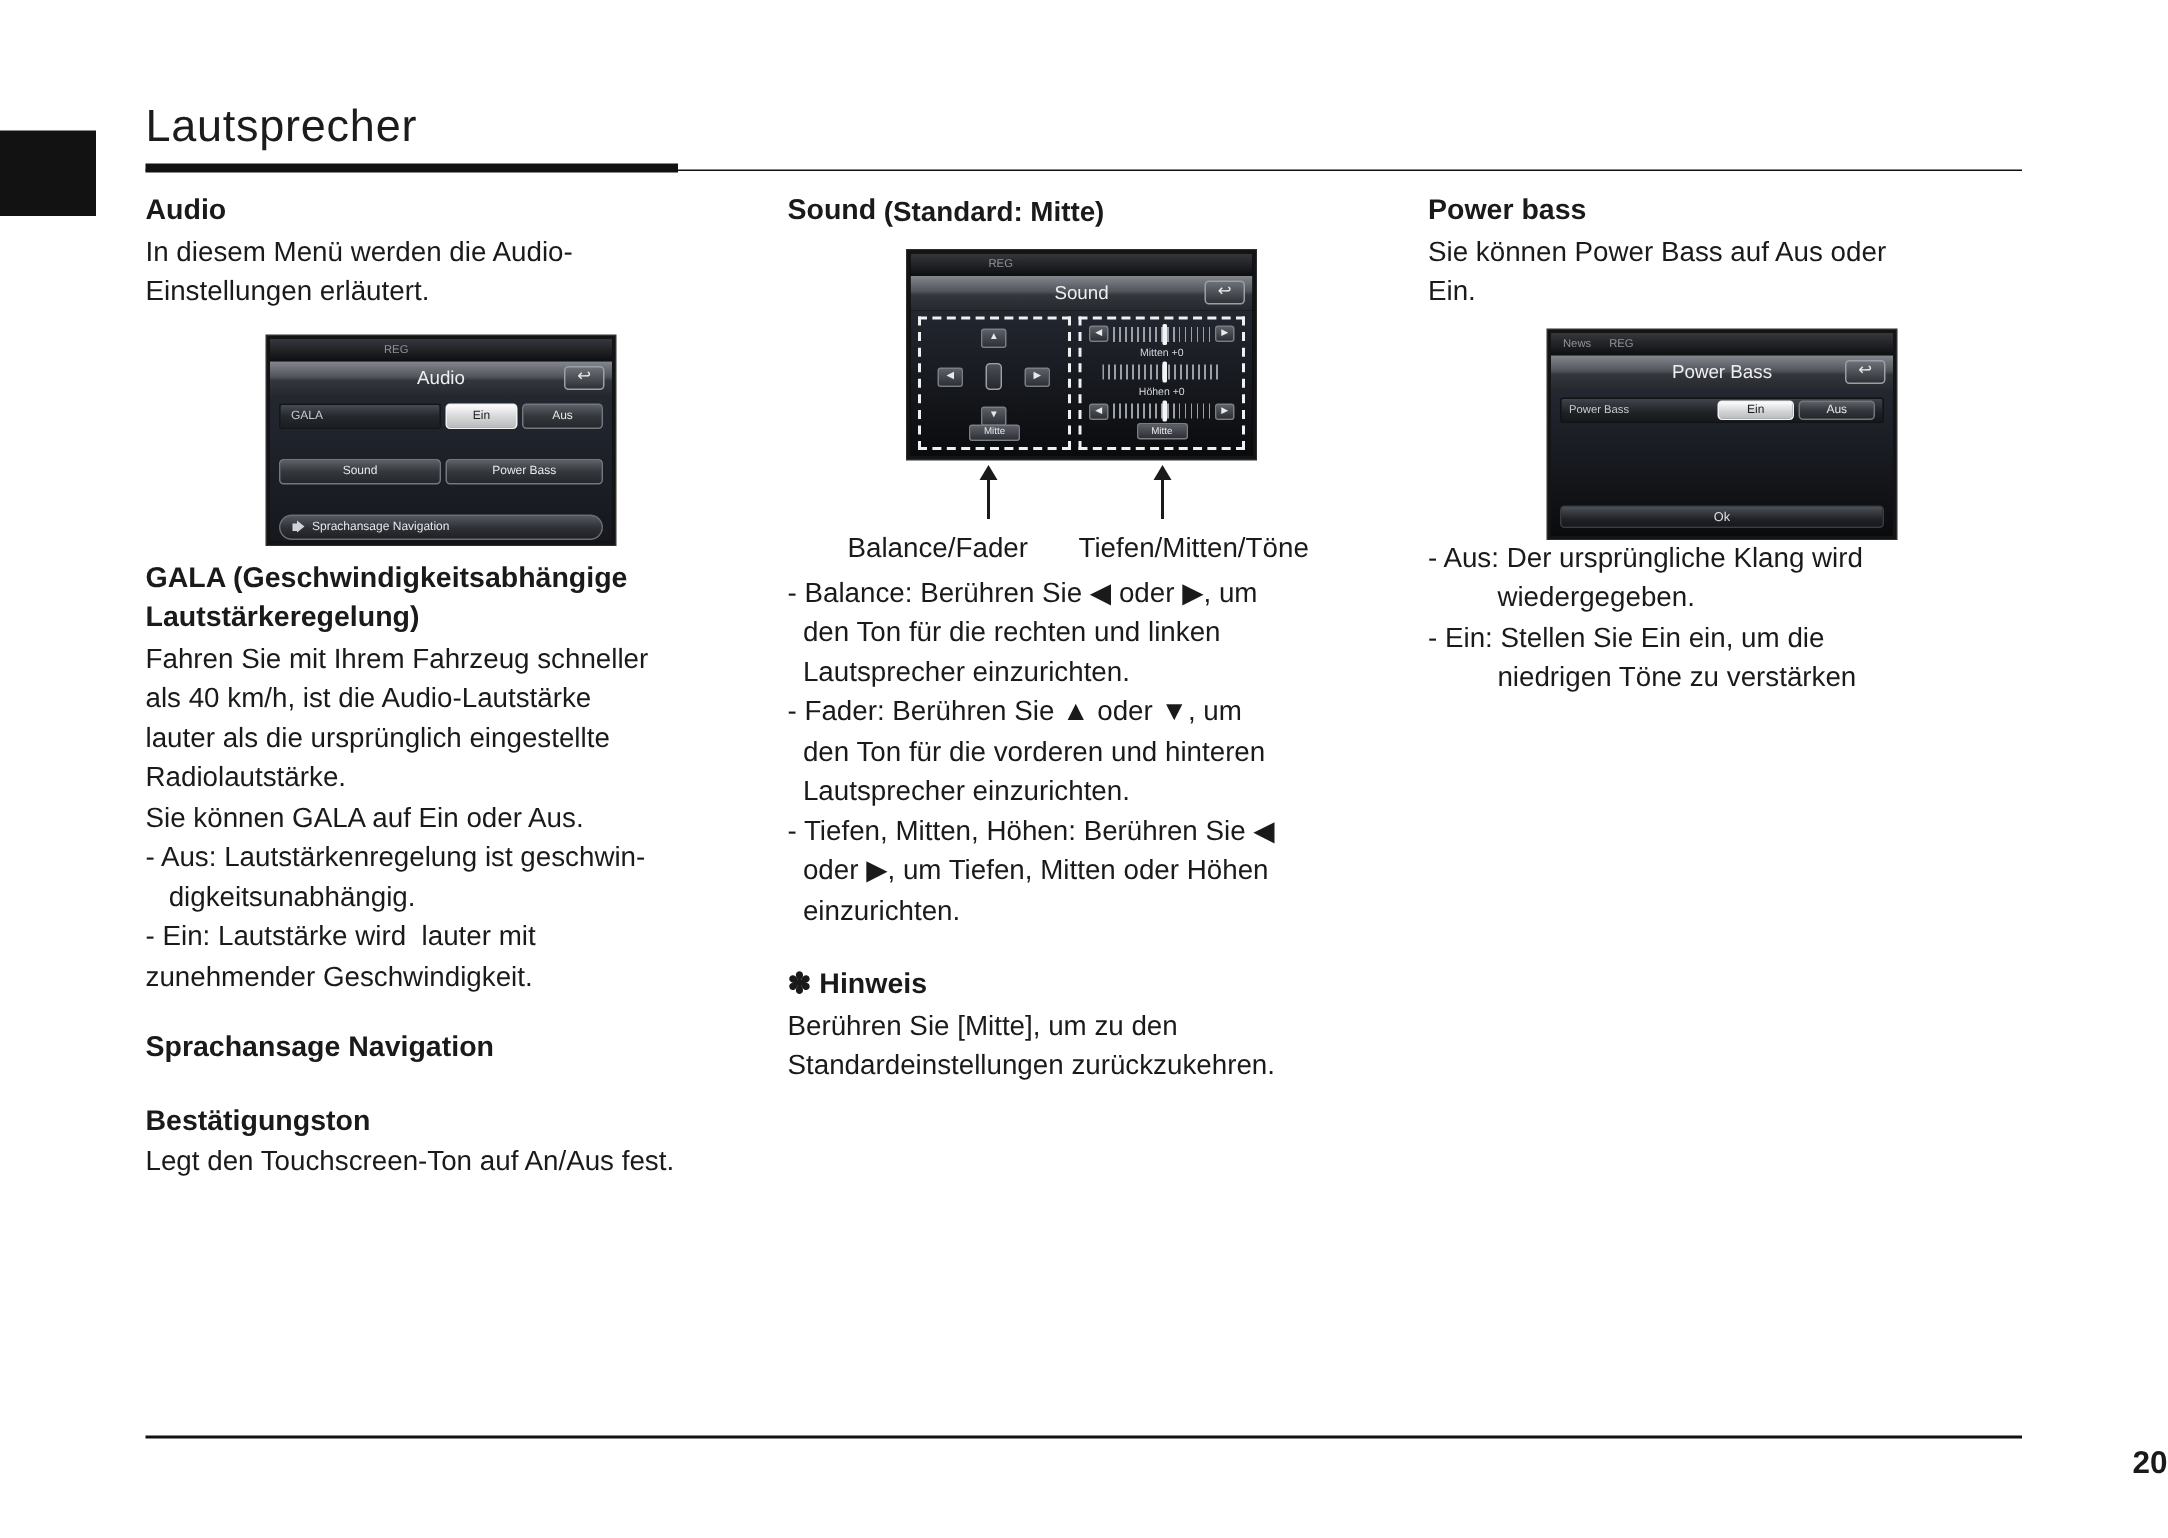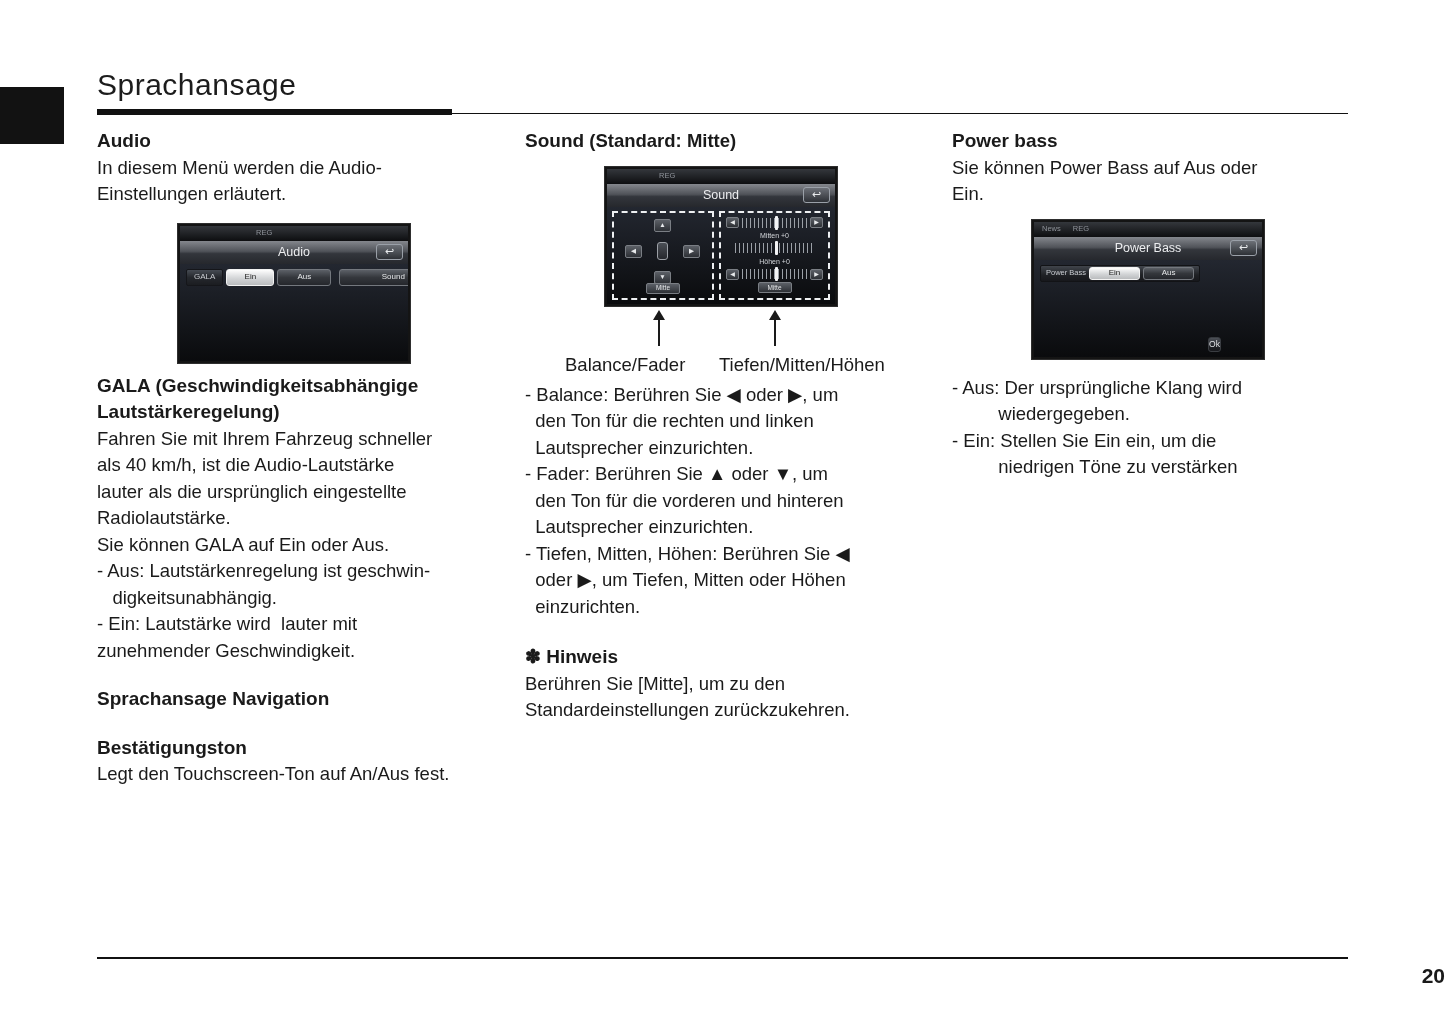--- a/index.html
+++ b/index.html
@@ -33,21 +33,21 @@
   .st-audio { padding-left:76px; }
   .st-sound { padding-left:52px; }
   .st-pb { padding-left:8px; }
   .shot-titlebar { height:23px; flex:0 0 auto; position:relative;
                    background:linear-gradient(180deg,#84878d 0%,#505359 45%,#33363c 55%,#26282d 100%);
                    color:#edeef0; font-size:12.5px; display:flex; align-items:center; justify-content:center; }
   .back-btn { position:absolute; right:5px; top:3.5px; width:27px; height:16px; border-radius:3px;
               background:linear-gradient(#6c7077,#2e3136); border:1px solid #9aa0a8;
               color:#e8eaec; font-size:11px; line-height:13px; text-align:center; }
   .shot-body { flex:1; background:linear-gradient(180deg,#232730,#0a0b0d);
-               padding:5px 6px; display:flex; flex-direction:row; gap:8px; }
+               padding:5px 6px; display:flex; flex-direction:column; gap:20px; }
   .srow { display:flex; gap:3px; height:17px; flex:0 0 auto; }
   .splate { flex:1; background:linear-gradient(#464b53,#25282d 50%,#1b1d21); border:1px solid #15161a;
             border-radius:2px; color:#c9ccd1; font-size:8px; display:flex; align-items:center; padding:0 7px; }
   .sbtn { background:linear-gradient(#5c6067,#34373c 50%,#25272c); border:1px solid #74787e; border-radius:3px;
           color:#e6e8ea; font-size:8px; display:flex; align-items:center; justify-content:center; }
   .sbtn.sel { background:linear-gradient(#fdfdfd,#d3d5d7 55%,#babcbe); border-color:#f2f2f2; color:#1d1d1d; }
   .w48 { width:48px; } .w54 { width:54px; } .w108 { width:108px; } .grow { flex:1; }
   .pill { flex:1; display:flex; align-items:center; gap:5px; padding:0 8px;
           background:linear-gradient(#54585f,#2c2f34 55%,#1f2125); border:1px solid #6a6e74;
           border-radius:9px; color:#e6e8ea; font-size:8px; }
@@ -101,21 +101,21 @@
   .pb-label { flex:1; font-size:7.5px; color:#c9ccd1; }
   .pb-row .sbtn { width:51px; height:13px; }
 
   .footer-rule { position:absolute; left:97px; top:957px; width:1251px; border-top:2px solid #111; }
   .page-number { position:absolute; left:0; right:0; top:964px; text-align:right; font-size:21px; font-weight:bold; }
 </style>
 </head>
 <body>
 
 <div class="chapter-tab"></div>
-<div class="page-title">Sprachansage</div>
+<div class="page-title">Lautsprecher</div>
 <div class="title-rule">
   <div class="title-rule-thick"></div>
 </div>
 
 <div class="col col1">
   <div class="h">Audio</div>
   <div class="p">In diesem Menü werden die Audio-
 Einstellungen erläutert.</div>
 
   <div class="shot-wrap">
@@ -227,21 +227,21 @@
   <div class="callouts">
     <div class="cArrow cA1">
         <div class="head"></div>
         <div class="stem"></div>
       </div>
     <div class="cArrow cA2">
         <div class="head"></div>
         <div class="stem"></div>
       </div>
     <span class="callout-label cl1">Balance/Fader</span>
-    <span class="callout-label cl2">Tiefen/Mitten/Höhen</span>
+    <span class="callout-label cl2">Tiefen/Mitten/Töne</span>
   </div>
 
   <div class="p">- Balance: Berühren Sie ◀ oder ▶, um
   den Ton für die rechten und linken
   Lautsprecher einzurichten.</div>
   <div class="p">- Fader: Berühren Sie ▲ oder ▼, um
   den Ton für die vorderen und hinteren
   Lautsprecher einzurichten.</div>
   <div class="p">- Tiefen, Mitten, Höhen: Berühren Sie ◀
   oder ▶, um Tiefen, Mitten oder Höhen
@@ -271,20 +271,20 @@
         <div class="pb-row">
           <span class="pb-label">Power Bass</span>
           <span class="sbtn sel">Ein</span>
           <span class="sbtn">Aus</span>
         </div>
         <div class="ok-bar">Ok</div>
       </div>
     </div>
   </div>
 
-  <div class="p" style="margin-top:16px">- Aus: Der ursprüngliche Klang wird
+  <div class="p" style="">- Aus: Der ursprüngliche Klang wird
          wiedergegeben.
 - Ein: Stellen Sie Ein ein, um die
          niedrigen Töne zu verstärken</div>
 </div>
 
 <div class="footer-rule"></div>
 <div class="page-number">20</div>
 
 </body></html>

